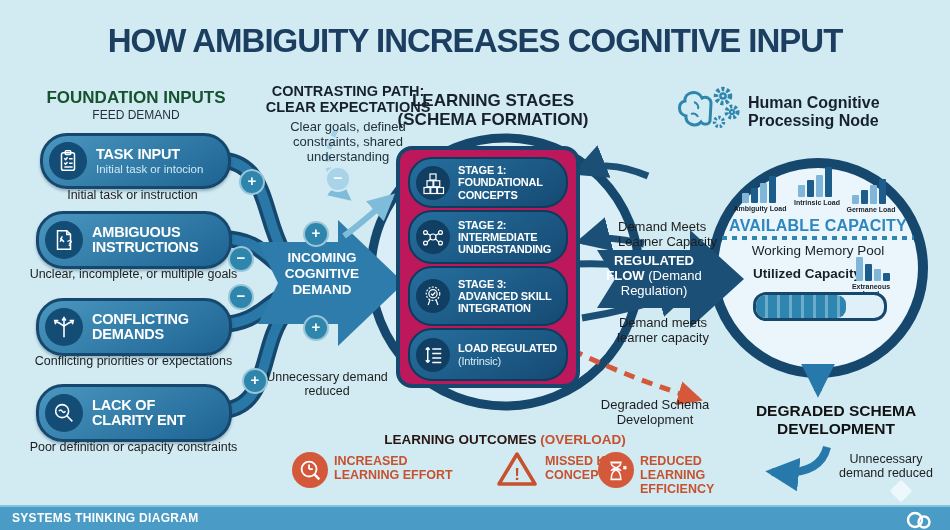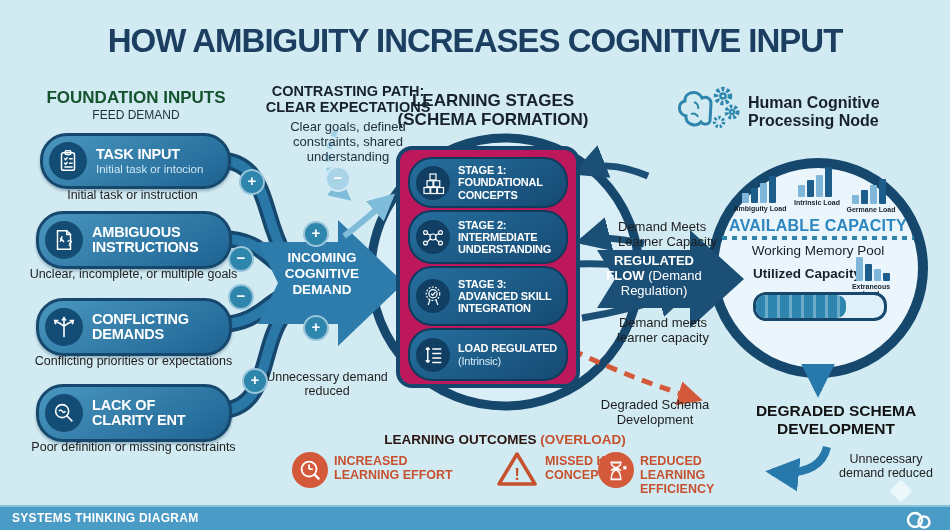--- a/index.html
+++ b/index.html
@@ -170,21 +170,21 @@
       <svg width="26" height="26" viewBox="0 0 28 28" fill="none" stroke="#fff" stroke-width="1.7">
         <circle cx="12" cy="12" r="7"></circle>
           <path d="M17 17 L23 23"></path>
           <path d="M8.5 12 q1.8 -2.6 3.5 0 q1.8 2.6 3.5 0"></path>
       </svg>
     </div>
     <div class="ptxt">
         <div class="ptitle" style="width:128px;line-height:1.05;">LACK OF CLARITY ENT</div>
       </div>
   </div>
-  <div class="abs ctr cap z2" style="left:26px;top:440px;width:215px;">Poor definition or missing constraints</div>
+  <div class="abs ctr cap z2" style="left:26px;top:440px;width:215px;">Poor definition or capacity constraints</div>
 
   <div class="abs badge" style="left:239px;top:169px;">+</div>
   <div class="abs badge" style="left:303px;top:221px;">+</div>
   <div class="abs badge" style="left:228px;top:246px;">−</div>
   <div class="abs badge" style="left:228px;top:284px;">−</div>
   <div class="abs badge" style="left:303px;top:315px;">+</div>
   <div class="abs badge" style="left:242px;top:368px;">+</div>
   <div class="abs badge light" style="left:325px;top:166px;">−</div>
 
   <div class="abs ctr z2" style="left:248px;top:84px;width:200px;font-size:14.5px;font-weight:800;color:#17212b;line-height:1.1;">

